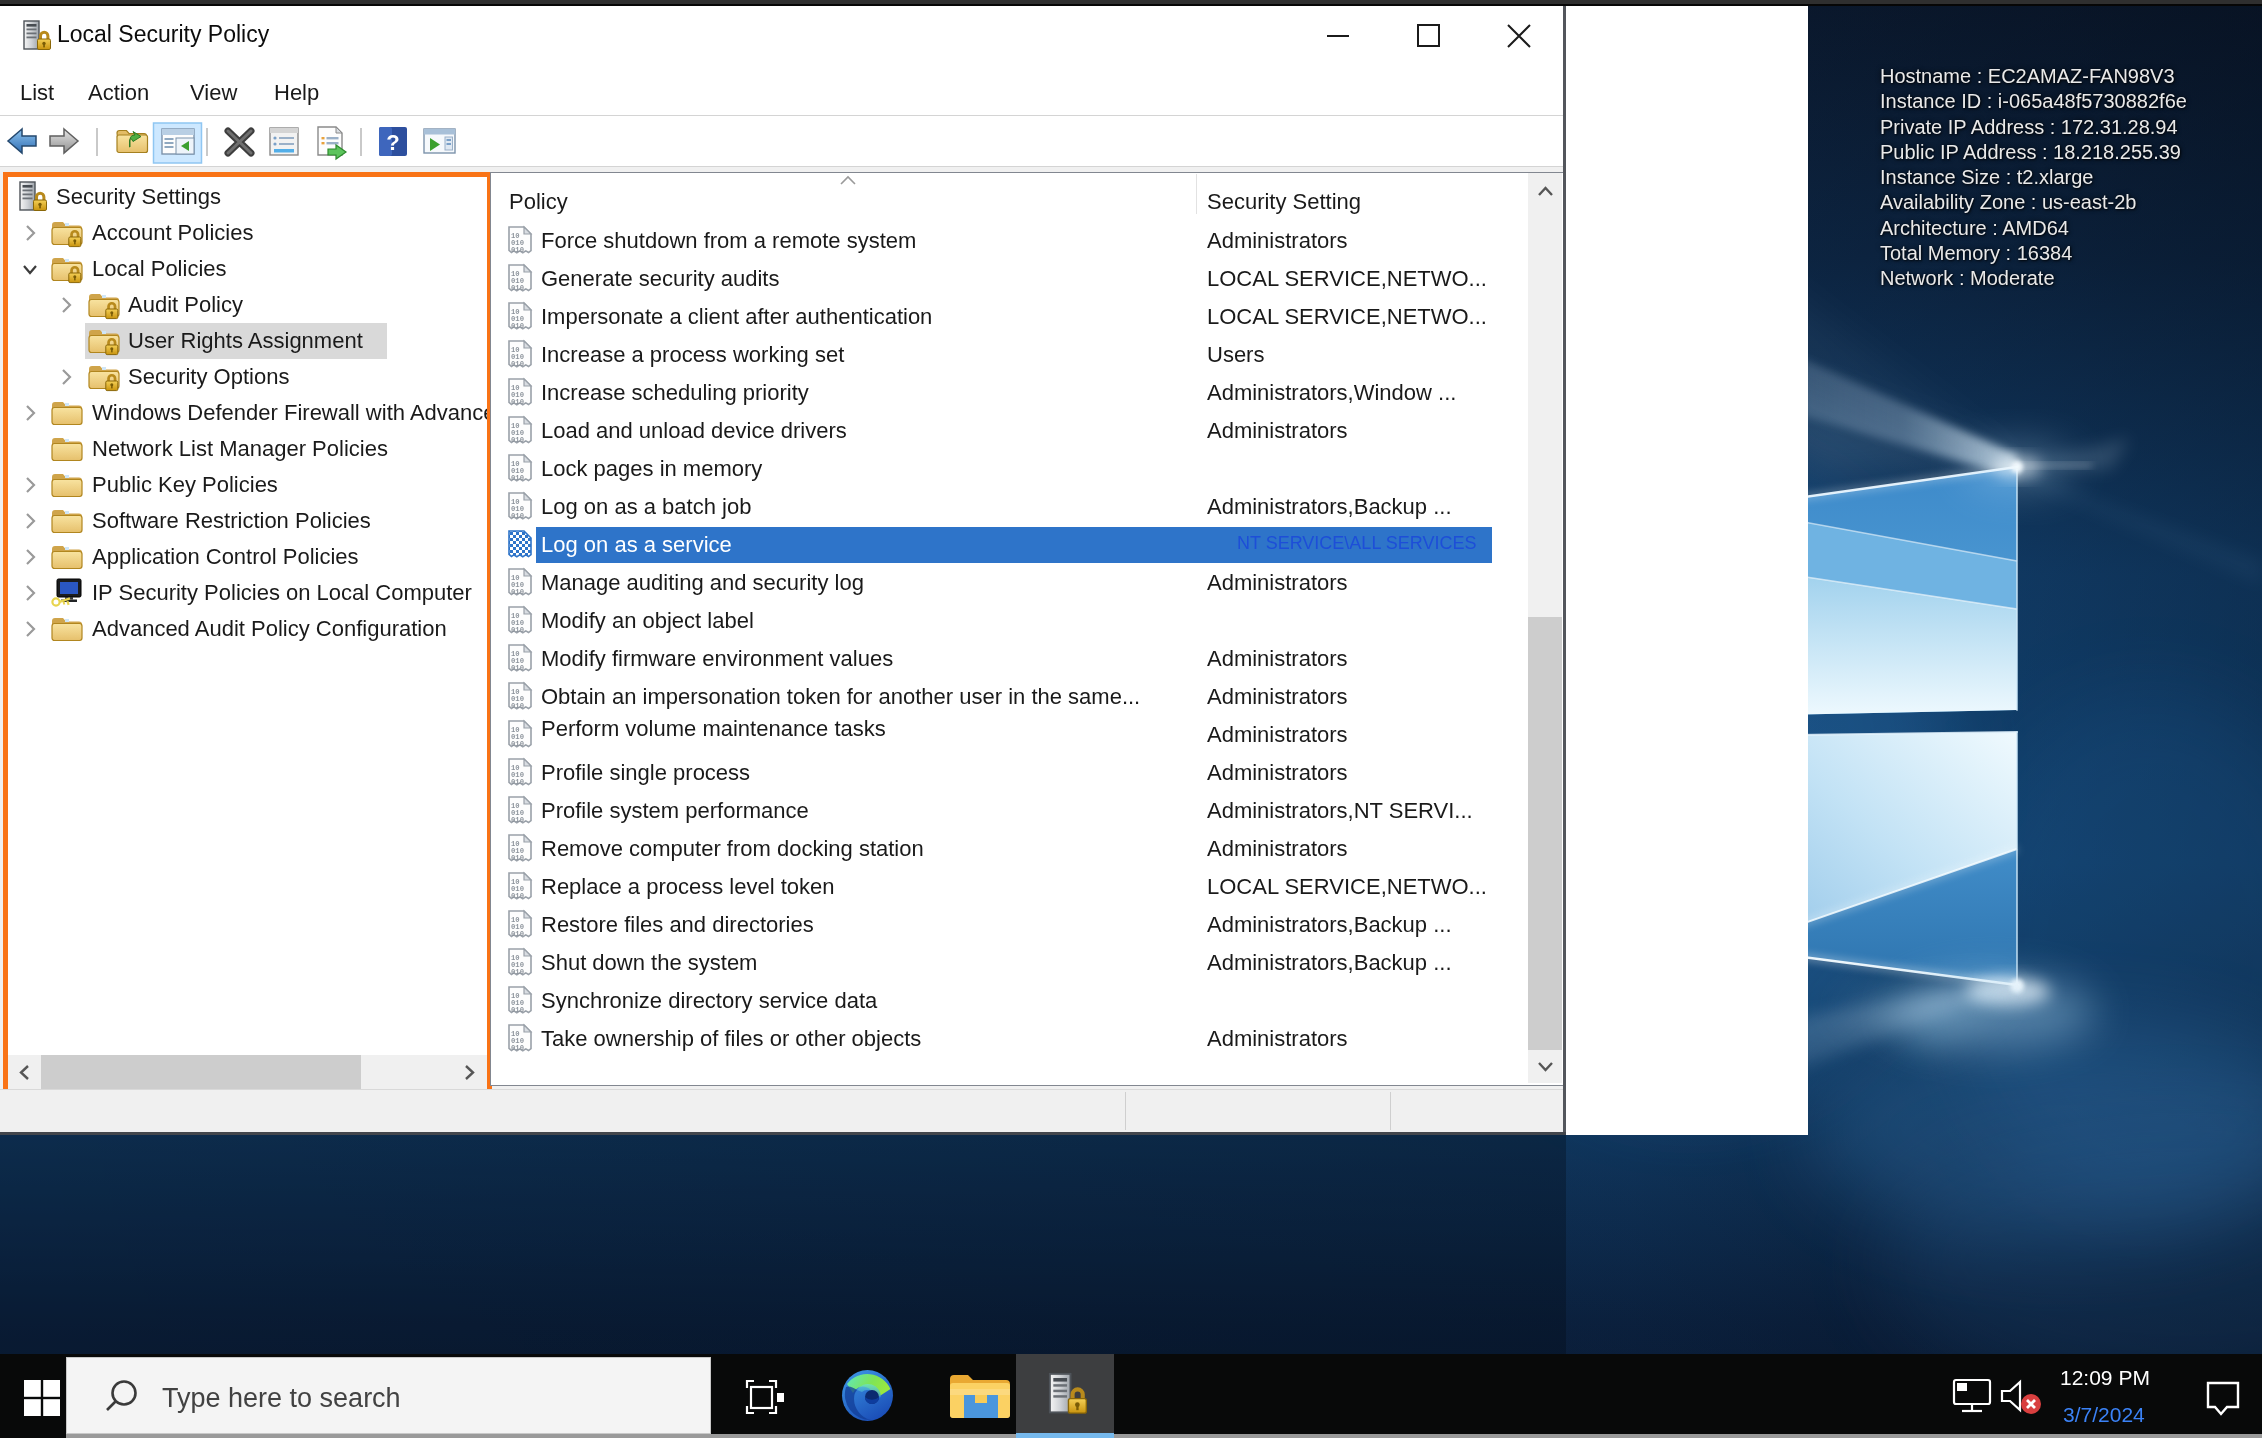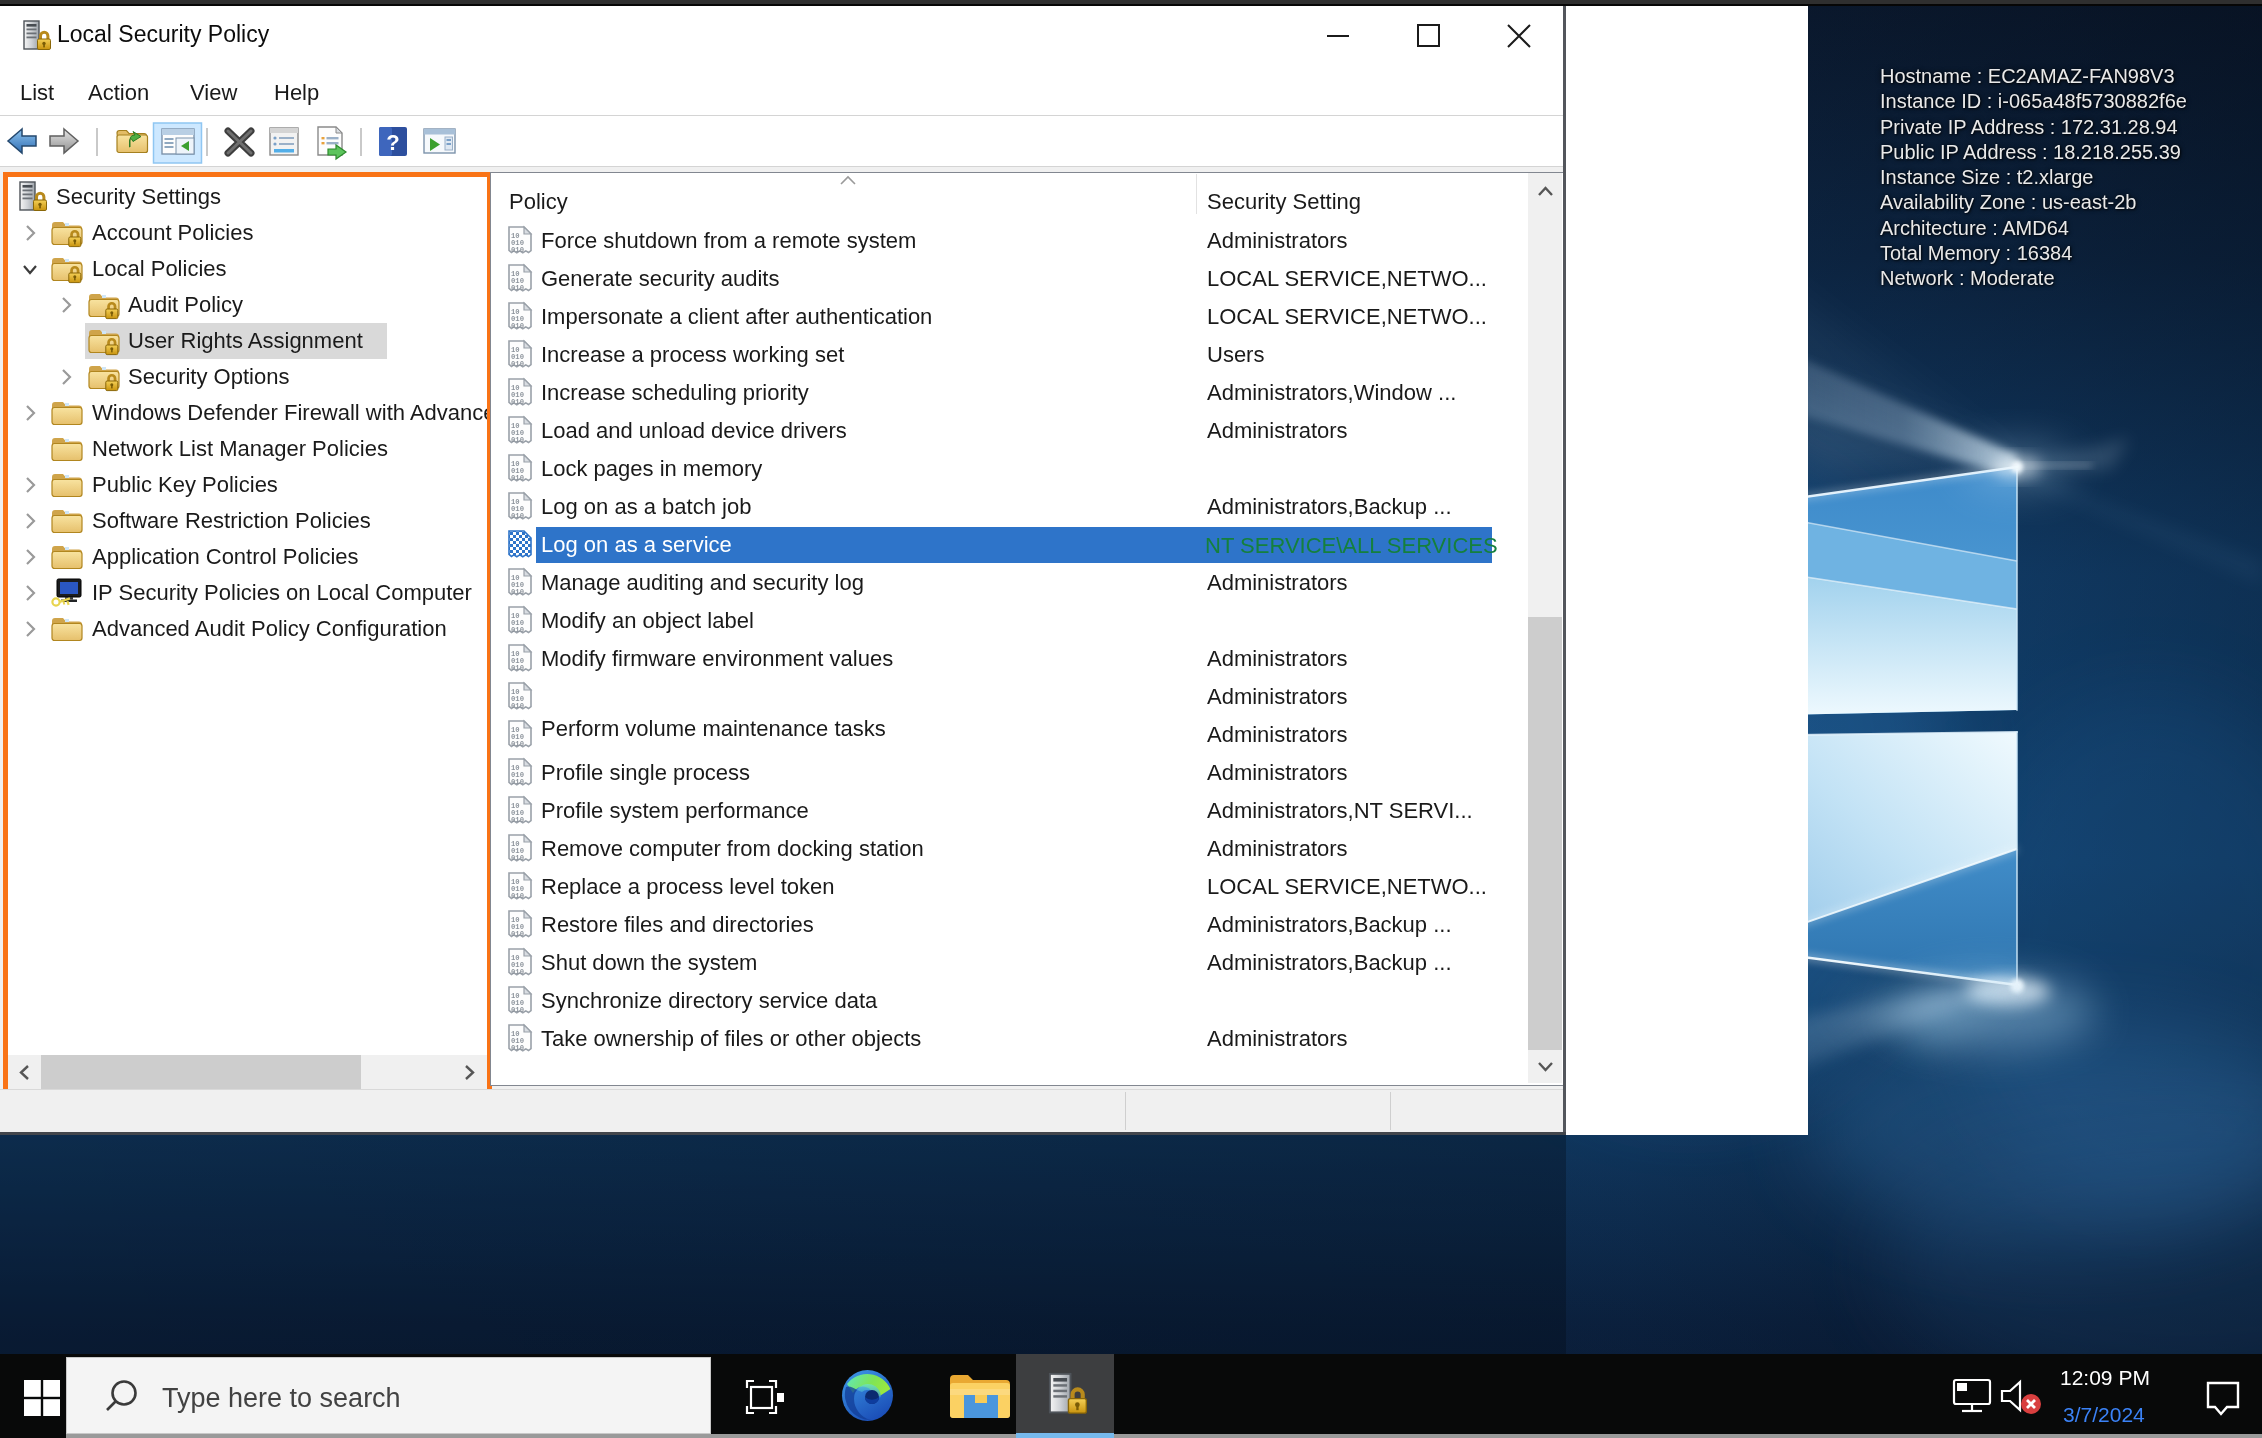--- a/index.html
+++ b/index.html
@@ -439,38 +439,39 @@
 <svg class="a" style="left:16px;top:318px" width="27" height="31">
         <use href="#i-doc" width="26" height="30"></use>
       </svg>
 <div class="a txt" style="left:50px;top:321px;font-size:22px">Log on as a batch job</div>
 <div class="a txt" style="left:716px;top:321px;font-size:22px">Administrators,Backup ...</div>
 <div class="a" style="left:45px;top:354px;width:956px;height:36px;background:#2e74c9"></div>
 <svg class="a" style="left:16px;top:356px" width="27" height="31">
         <use href="#i-docsel" width="26" height="30"></use>
       </svg>
 <div class="a txt" style="left:50px;top:359px;font-size:22px;color:#fff">Log on as a service</div>
-<div class="a txt" style="left:714px;top:360px;font-size:22px;color:#15803d">NT SERVICE\ALL SERVICES</div>
+<div class="a txt" style="left:746px;top:360px;font-size:18px;color:#1d4ed8">NT SERVICE\ALL SERVICES</div>
 <svg class="a" style="left:16px;top:394px" width="27" height="31">
         <use href="#i-doc" width="26" height="30"></use>
       </svg>
 <div class="a txt" style="left:50px;top:397px;font-size:22px">Manage auditing and security log</div>
 <div class="a txt" style="left:716px;top:397px;font-size:22px">Administrators</div>
 <svg class="a" style="left:16px;top:432px" width="27" height="31">
         <use href="#i-doc" width="26" height="30"></use>
       </svg>
 <div class="a txt" style="left:50px;top:435px;font-size:22px">Modify an object label</div>
 <svg class="a" style="left:16px;top:470px" width="27" height="31">
         <use href="#i-doc" width="26" height="30"></use>
       </svg>
 <div class="a txt" style="left:50px;top:473px;font-size:22px">Modify firmware environment values</div>
 <div class="a txt" style="left:716px;top:473px;font-size:22px">Administrators</div>
 <svg class="a" style="left:16px;top:508px" width="27" height="31">
         <use href="#i-doc" width="26" height="30"></use>
       </svg>
+<div class="a txt" style="left:50px;top:511px;font-size:22px">Obtain an impersonation token for another user in the same...</div>
 <div class="a txt" style="left:716px;top:511px;font-size:22px">Administrators</div>
 <svg class="a" style="left:16px;top:546px" width="27" height="31">
         <use href="#i-doc" width="26" height="30"></use>
       </svg>
 <div class="a txt" style="left:50px;top:543px;font-size:22px">Perform volume maintenance tasks</div>
 <div class="a txt" style="left:716px;top:549px;font-size:22px">Administrators</div>
 <svg class="a" style="left:16px;top:584px" width="27" height="31">
         <use href="#i-doc" width="26" height="30"></use>
       </svg>
 <div class="a txt" style="left:50px;top:587px;font-size:22px">Profile single process</div>

